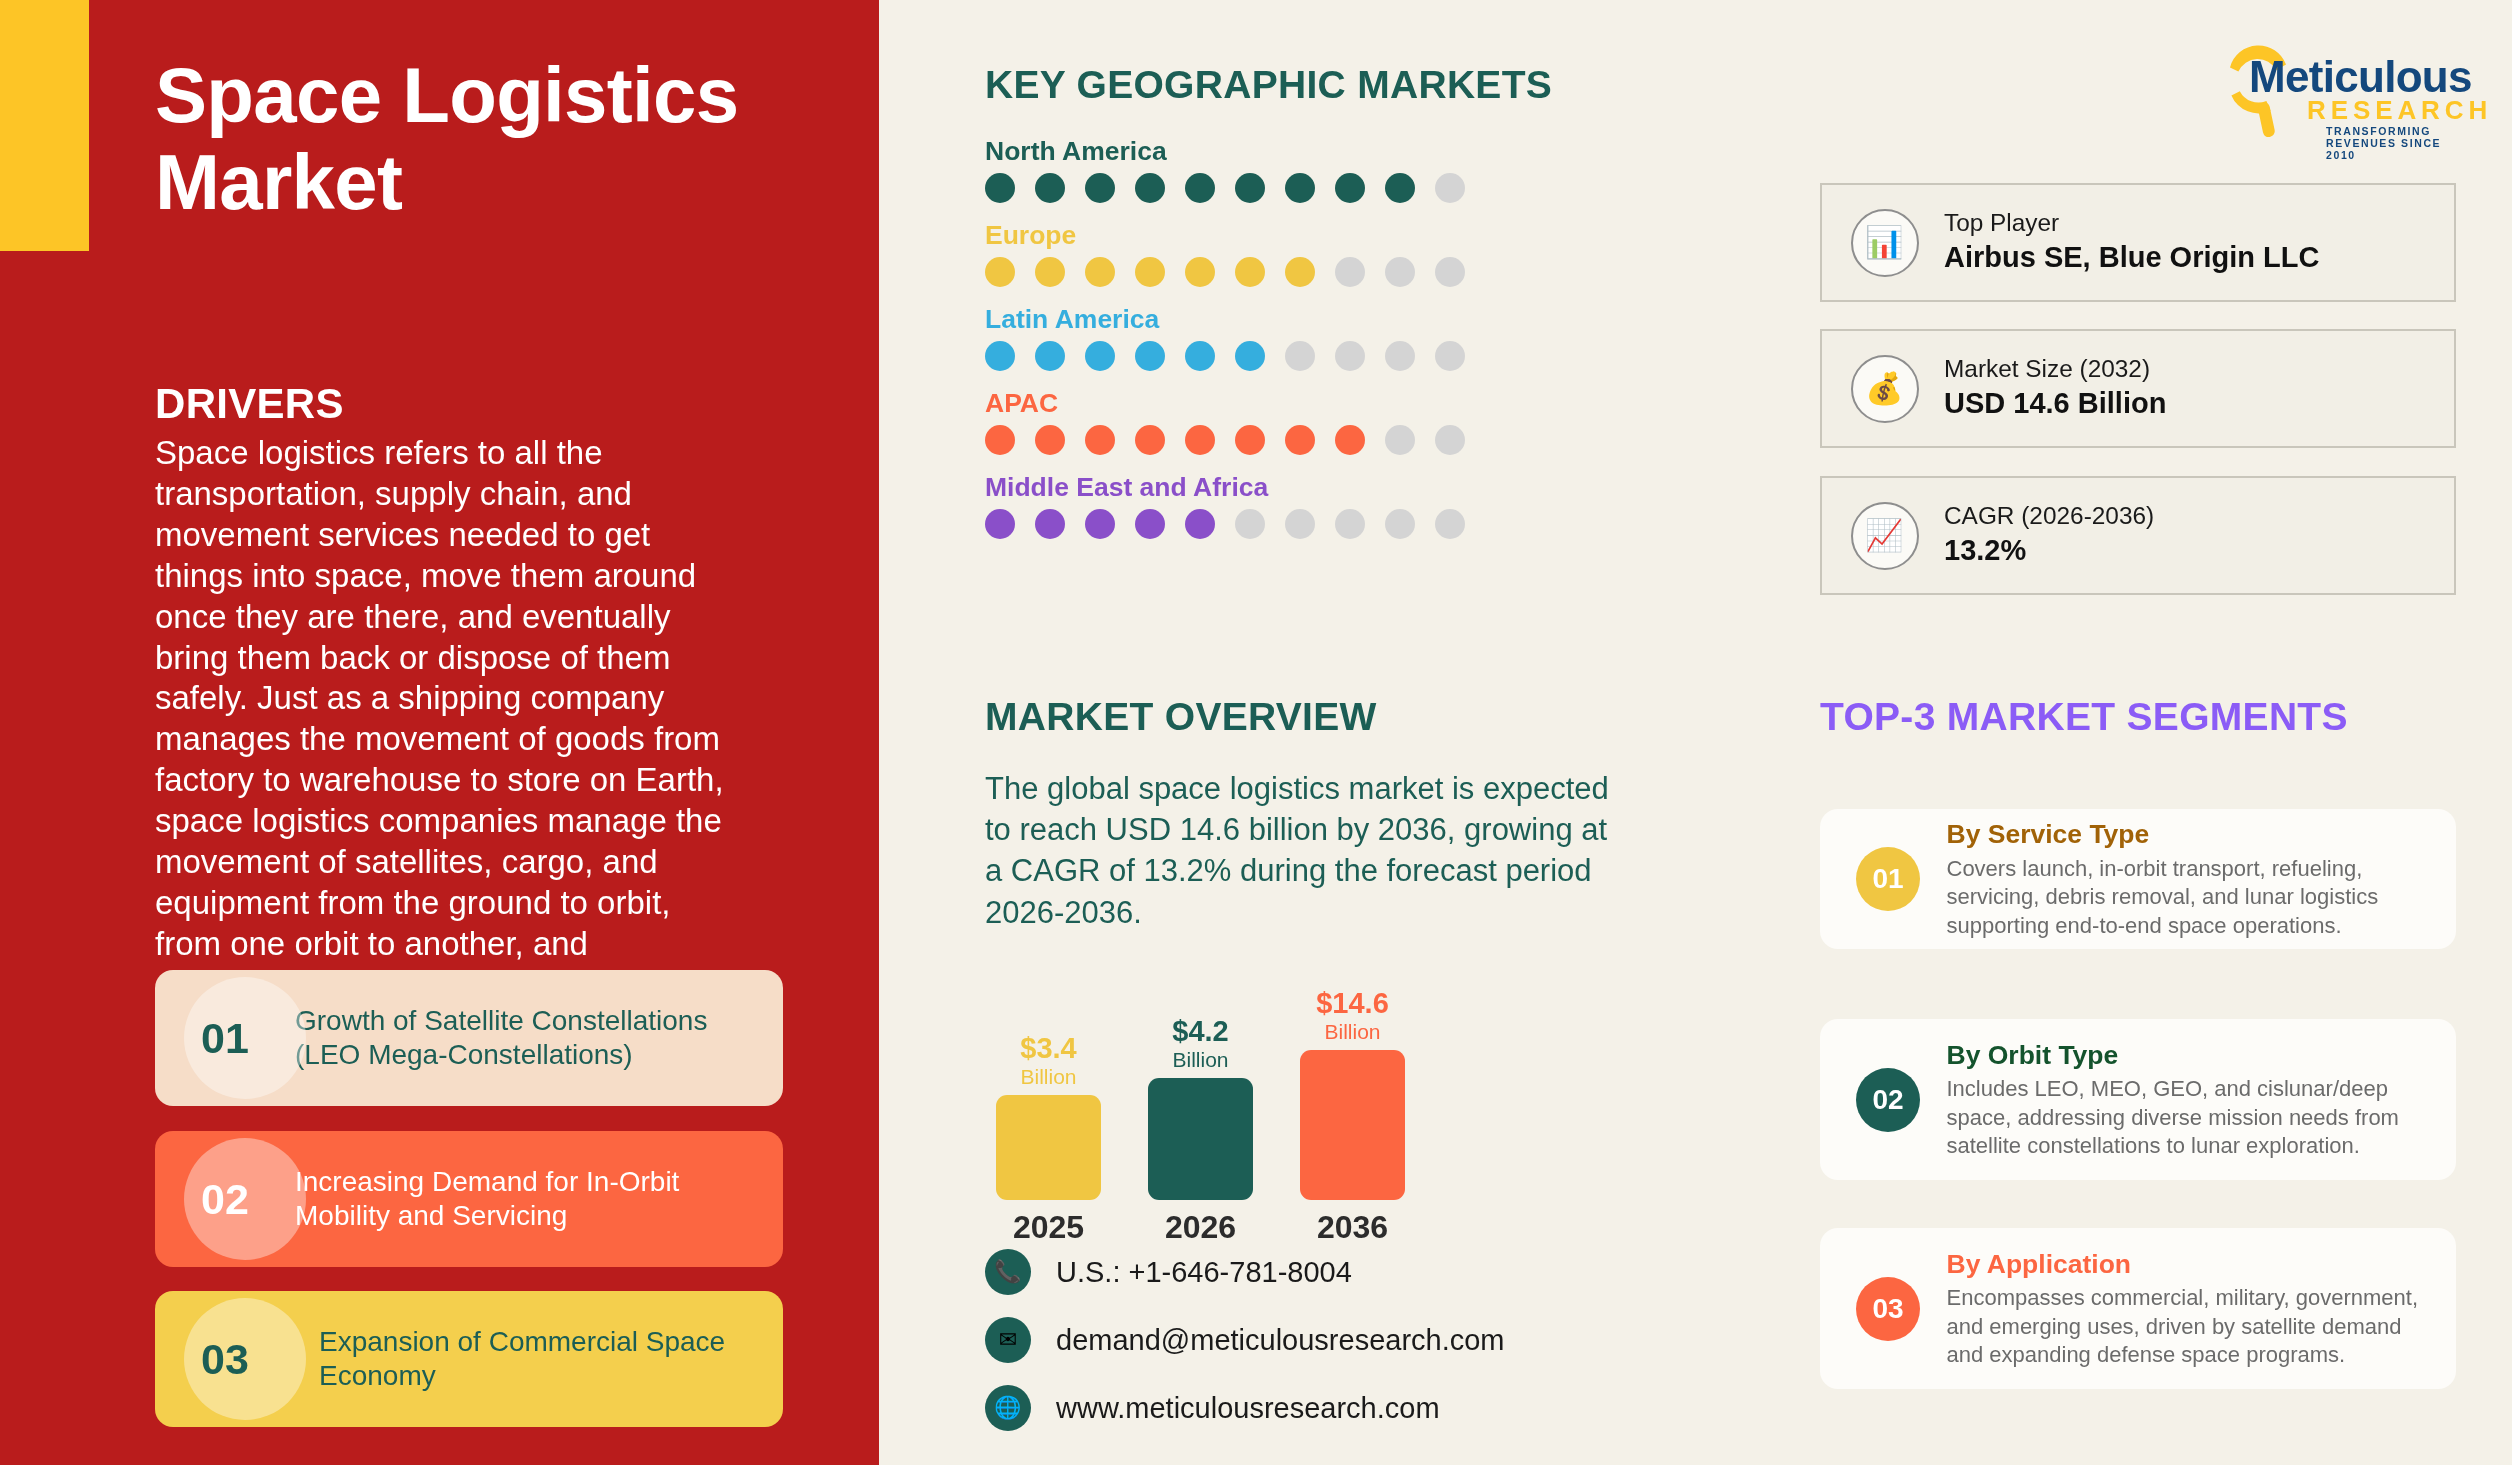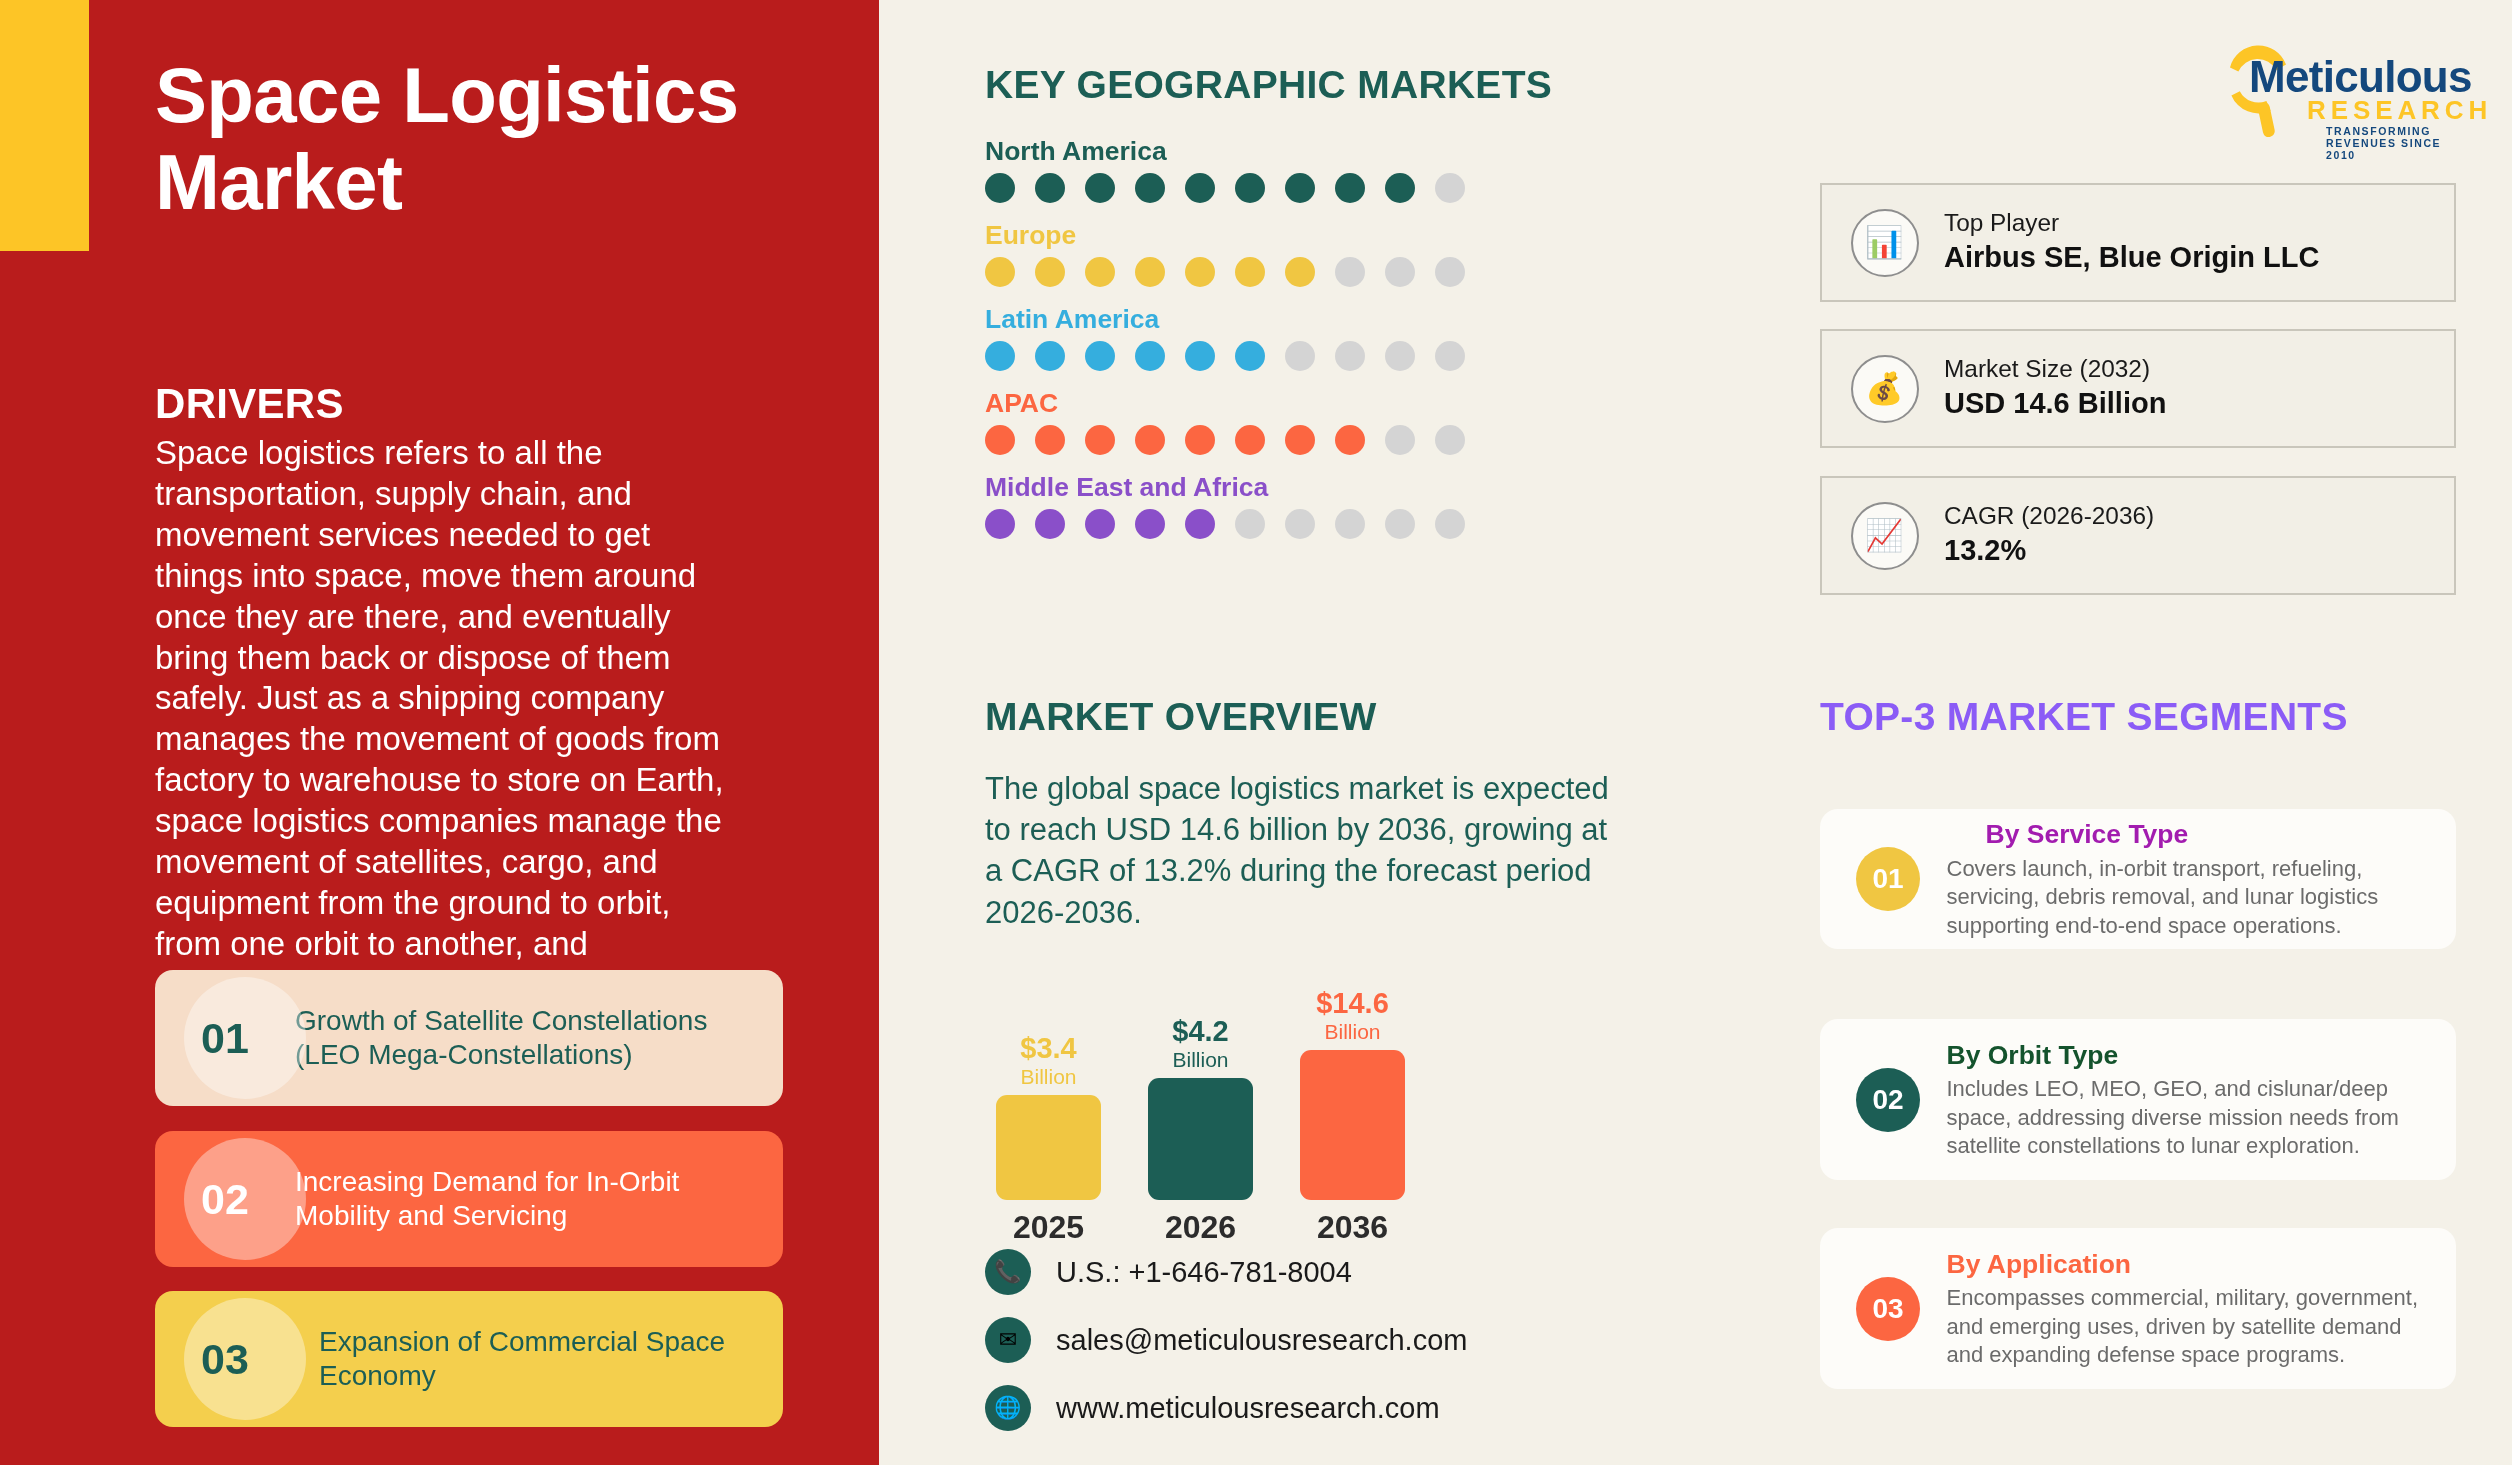--- a/index.html
+++ b/index.html
@@ -162,21 +162,21 @@
     flex:0 0 auto; margin-left:36px;
     width:64px; height:64px; border-radius:50%;
     display:flex; align-items:center; justify-content:center;
     font-size:28px; font-weight:bold; color:#ffffff;
   }
   #segment-card-1 .segment-badge{ background:#f0c642; }
   #segment-card-2 .segment-badge{ background:#1c5e55; }
   #segment-card-3 .segment-badge{ background:#fc6641; }
   .segment-body{ margin-left:26.5px; padding-right:29px; }
   .segment-title{ font-size:26.5px; font-weight:bold; line-height:1.3; margin-bottom:2.8px; }
-  #segment-card-1 .segment-title{ color:#a21caf;margin-left:39px; }
+  #segment-card-1 .segment-title{ color:#a16207; }
   #segment-card-2 .segment-title{ color:#14532d; }
   #segment-card-3 .segment-title{ color:#fc6641; }
   .segment-desc{ font-size:22px; line-height:1.3; color:#6b6b6b; }
 </style>
 </head>
 <body>
 
 <div id="left-panel">
   <div id="accent-bar"></div>
   <h1 id="main-title">Space Logistics Market</h1>
@@ -338,21 +338,21 @@
     </div>
   </div>
 
 <div id="contact">
   <div class="contact-row">
     <div class="contact-icon">📞</div>
     <div class="contact-text">U.S.: +1-646-781-8004</div>
   </div>
   <div class="contact-row">
     <div class="contact-icon">✉</div>
-    <div class="contact-text">sales@meticulousresearch.com</div>
+    <div class="contact-text">demand@meticulousresearch.com</div>
   </div>
   <div class="contact-row">
     <div class="contact-icon">🌐</div>
     <div class="contact-text">www.meticulousresearch.com</div>
   </div>
 </div>
 
 <h2 id="segments-heading">TOP-3 MARKET SEGMENTS</h2>
 
 <div class="segment-card" id="segment-card-1">

